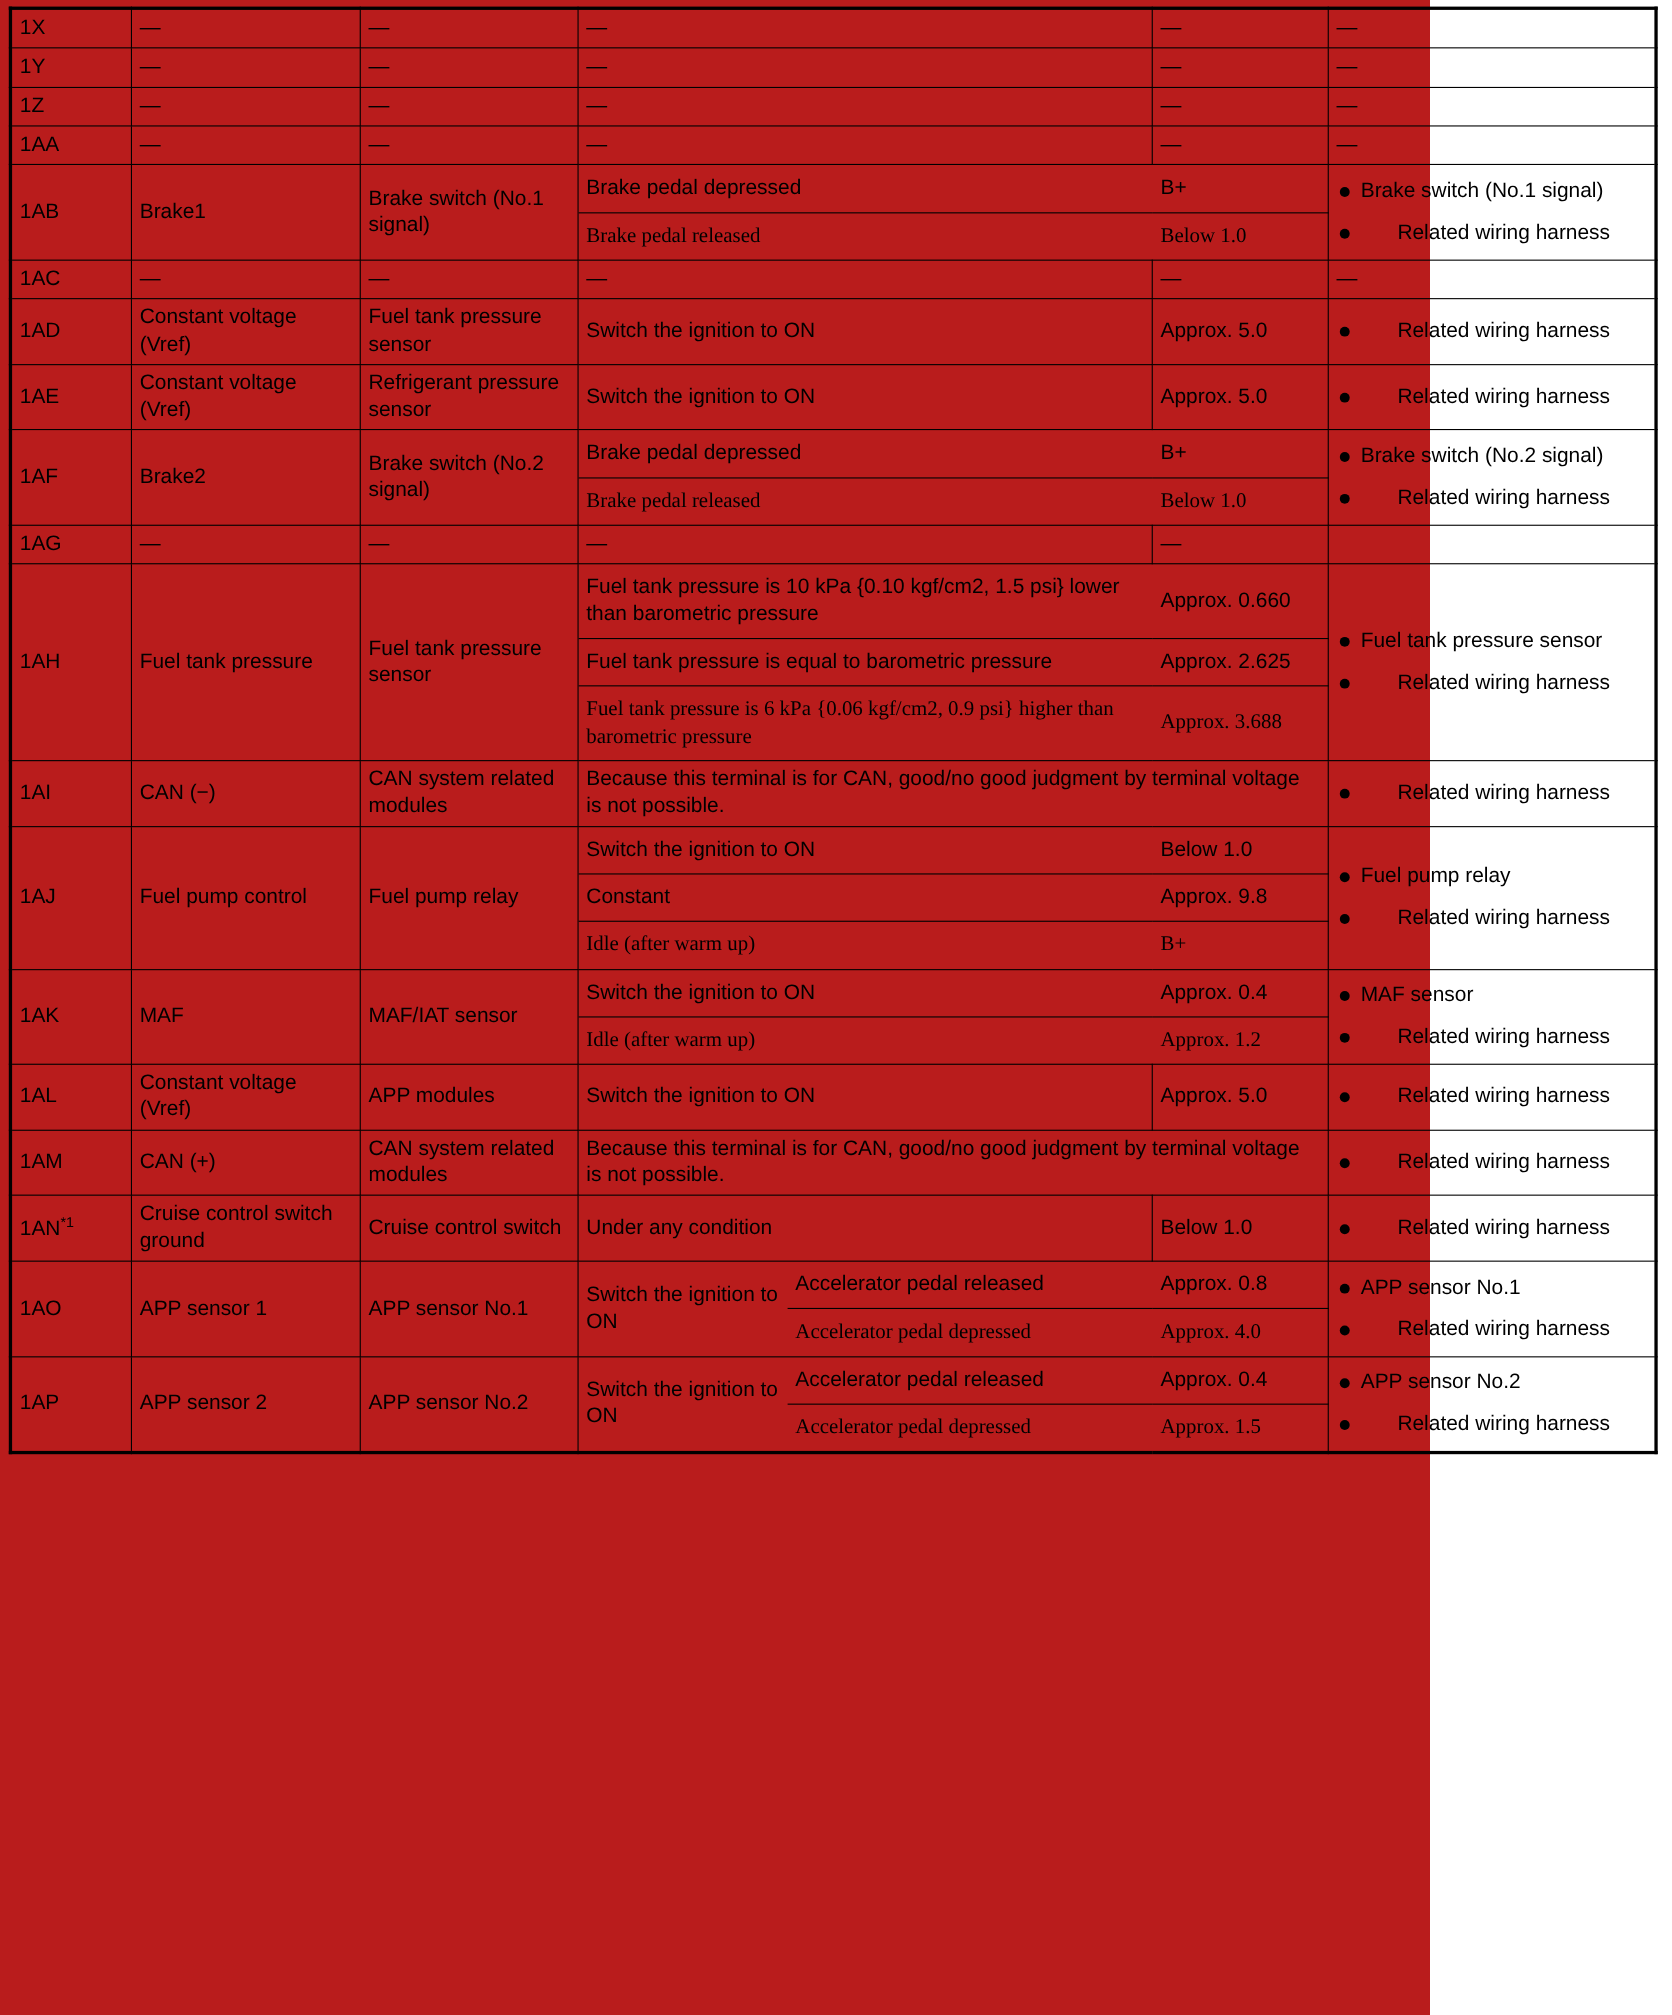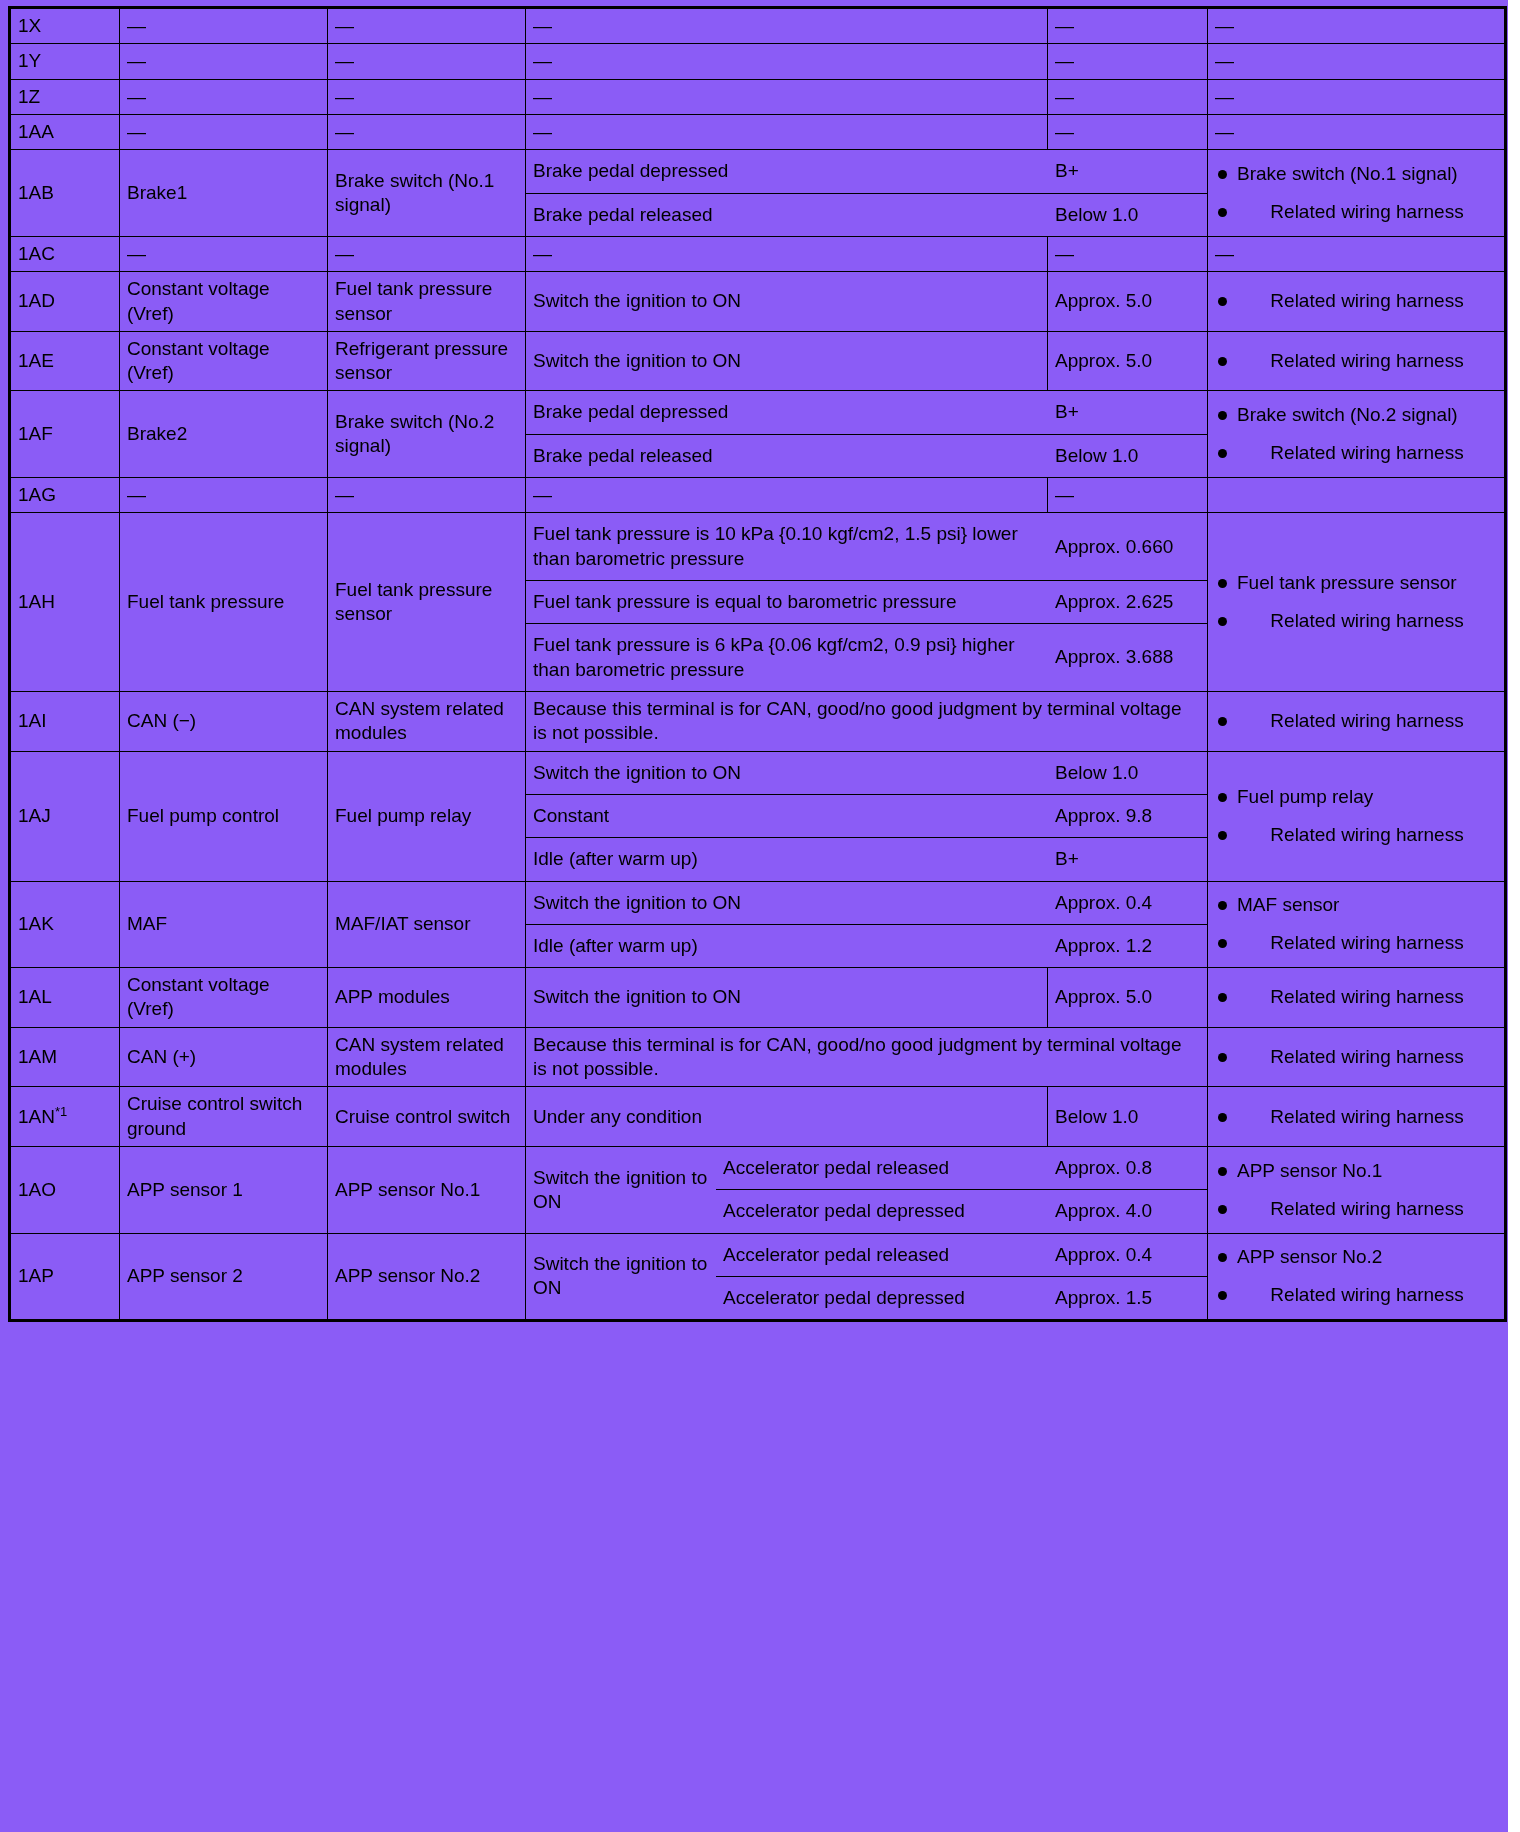--- a/index.html
+++ b/index.html
@@ -5,25 +5,25 @@
   html, body {
     margin: 0;
     padding: 0;
     background: #ffffff;
   }
   body {
     font-family: "Liberation Sans", sans-serif;
     color: #000000;
   }
   #sheet {
-    width: 1508px;
+    width: 1300px;
     min-height: 1832px;
     box-sizing: border-box;
     padding: 6px 24px 8px 8px;
-    background: #8b5cf6;
+    background: #b91c1c;
   }
   table.spec {
     border-collapse: collapse;
     table-layout: fixed;
     width: 1496px;
     border: 3px solid #000000;
   }
   table.spec td {
     border: 1px solid #000000;
     padding: 5px 7px;
@@ -50,20 +50,21 @@
     width: 100%;
   }
   table.inner td {
     border: 0;
     border-bottom: 1px solid #000000;
     padding: 0;
     font-size: 19px;
   }
   table.inner tr:last-child td {
     border-bottom: 0;
+    font-family: Liberation Serif, serif;
   }
   .cellpad {
     padding: 9px 7px;
     min-height: 22px;
     box-sizing: border-box;
   }
   .nopad-cell { padding: 0 !important; margin-left: 44px; }
 
   .split-left {
     border-right: 1px solid #000000;

